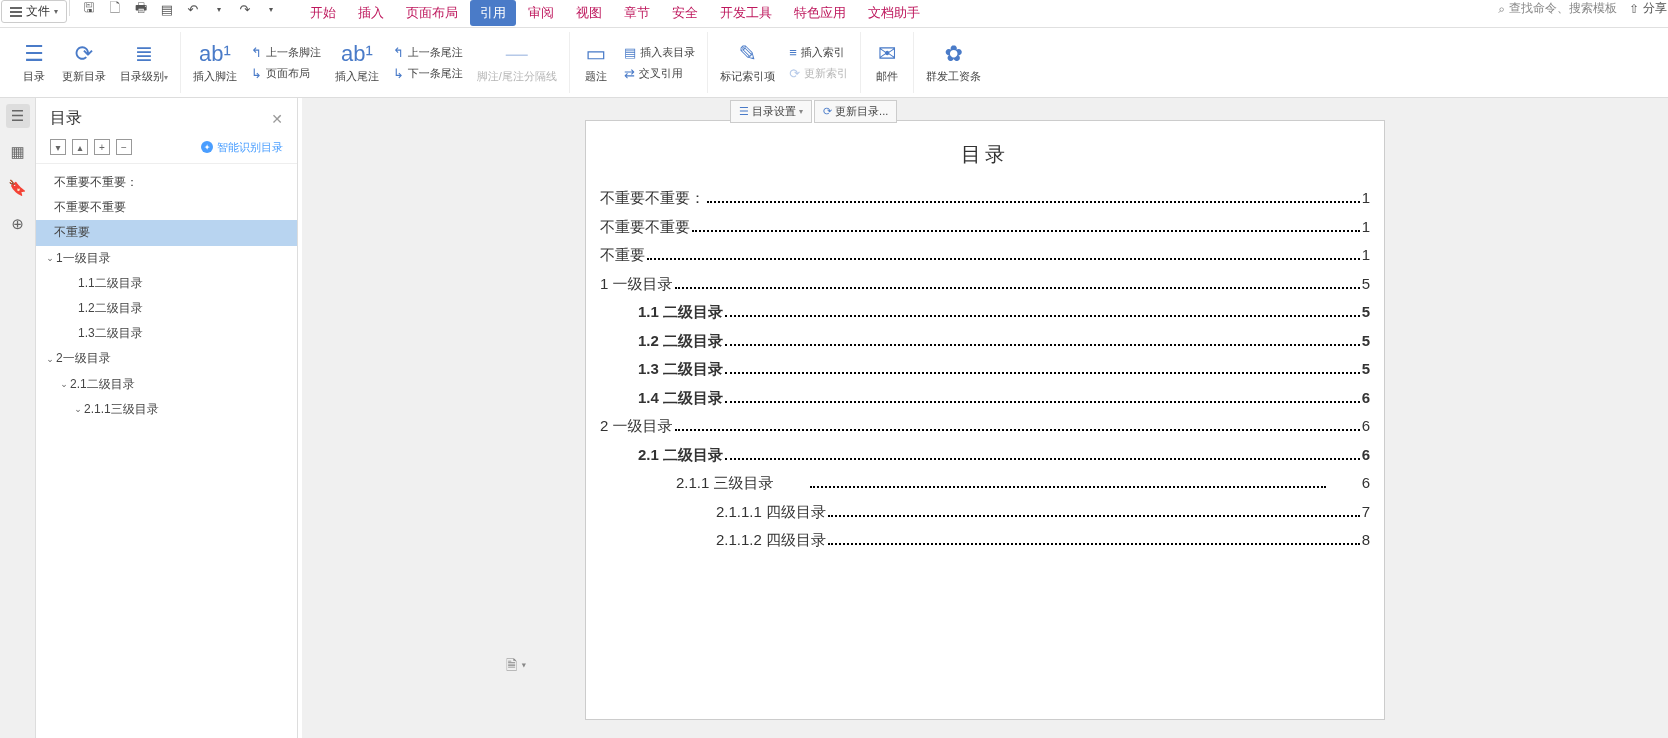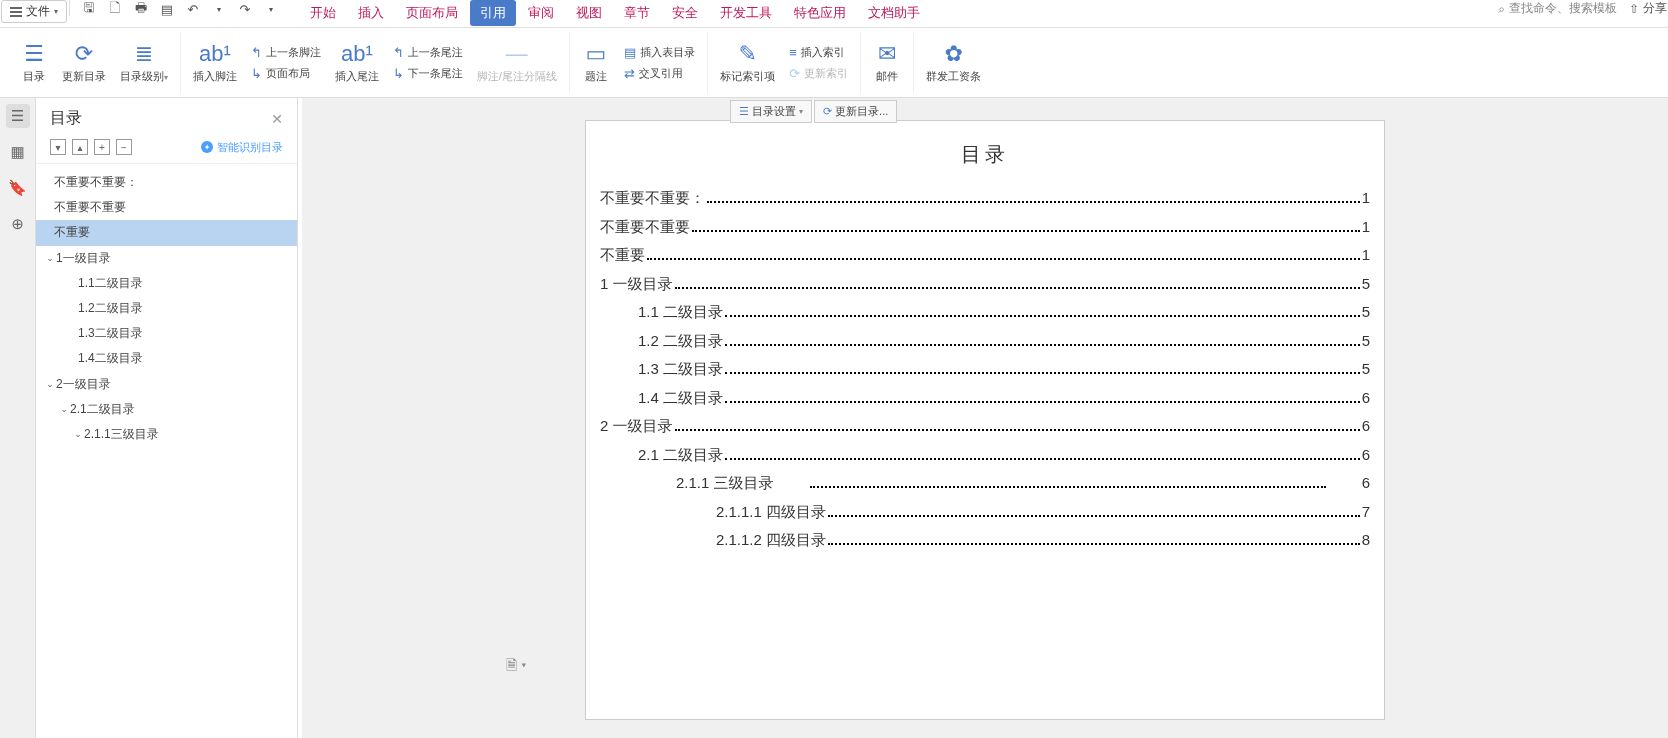--- a/index.html
+++ b/index.html
@@ -68,21 +68,21 @@
 .float-btn { display: flex; align-items: center; gap: 3px; padding: 3px 8px; border: 1px solid #ccc; background: #f8f8f8; cursor: pointer; font-size: 11px; color: #444; }
 .float-btn .fi { font-size: 11px; color: #4a7bc8; }
 .page { width: 800px; min-height: 600px; background: #fff; border: 1px solid #ccc; margin-top: 22px; padding: 20px 0 40px; position: relative; }
 .page-inner { padding: 0 10px; }
 .toc-title { text-align: center; font-size: 20px; font-family: "SimSun", serif; margin-bottom: 16px; letter-spacing: 4px; }
 .toc-line { display: flex; align-items: baseline; font-family: "SimSun", serif; font-size: 15px; line-height: 1.9; padding: 0 4px 0 0; }
 .toc-text { white-space: nowrap; }
 .toc-dots { flex: 1; border-bottom: 2px dotted #000; margin: 0 2px 4px 2px; min-width: 20px; }
 .toc-page { white-space: nowrap; }
 .tl-0 { padding-left: 4px; }
-.tl-1 { padding-left: 42px; }
+.tl-1 { padding-left: 42px; font-weight: bold; }
 .tl-2 { padding-left: 80px; gap: 34px; }
 .tl-3 { padding-left: 120px; }
 .page-side-icon { position: absolute; left: -80px; bottom: 40px; color: #888; font-size: 14px; cursor: pointer; }
 .splitter { width: 4px; background: transparent; cursor: col-resize; }
 </style>
 </head>
 <body>
 
 <div class="app">
 
@@ -262,23 +262,20 @@
           </div>
           <div class="outline-item ind-2">
             <span>1.1二级目录</span>
           </div>
           <div class="outline-item ind-2">
             <span>1.2二级目录</span>
           </div>
           <div class="outline-item ind-2">
             <span>1.3二级目录</span>
           </div>
-          <div class="outline-item ind-2">
-            <span>1.4二级目录</span>
-          </div>
           <div class="outline-item ind-1">
             <span class="chevron">⌄</span>
             <span>2一级目录</span>
           </div>
           <div class="outline-item ind-3">
             <span class="chevron">⌄</span>
             <span>2.1二级目录</span>
           </div>
           <div class="outline-item ind-4">
             <span class="chevron">⌄</span>

